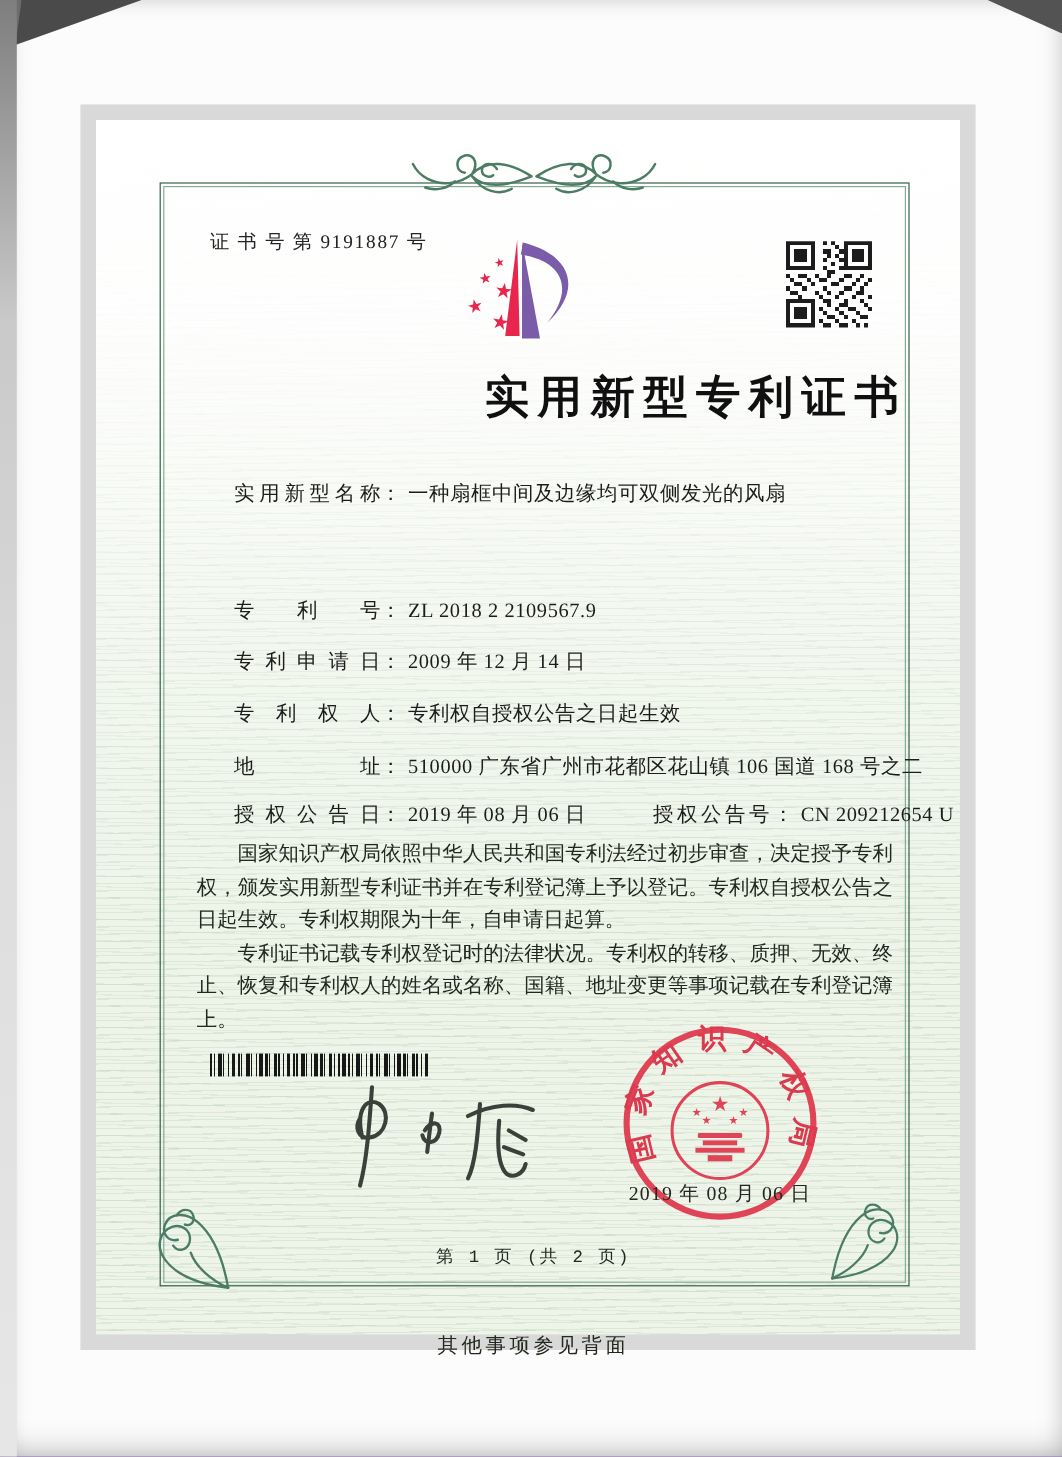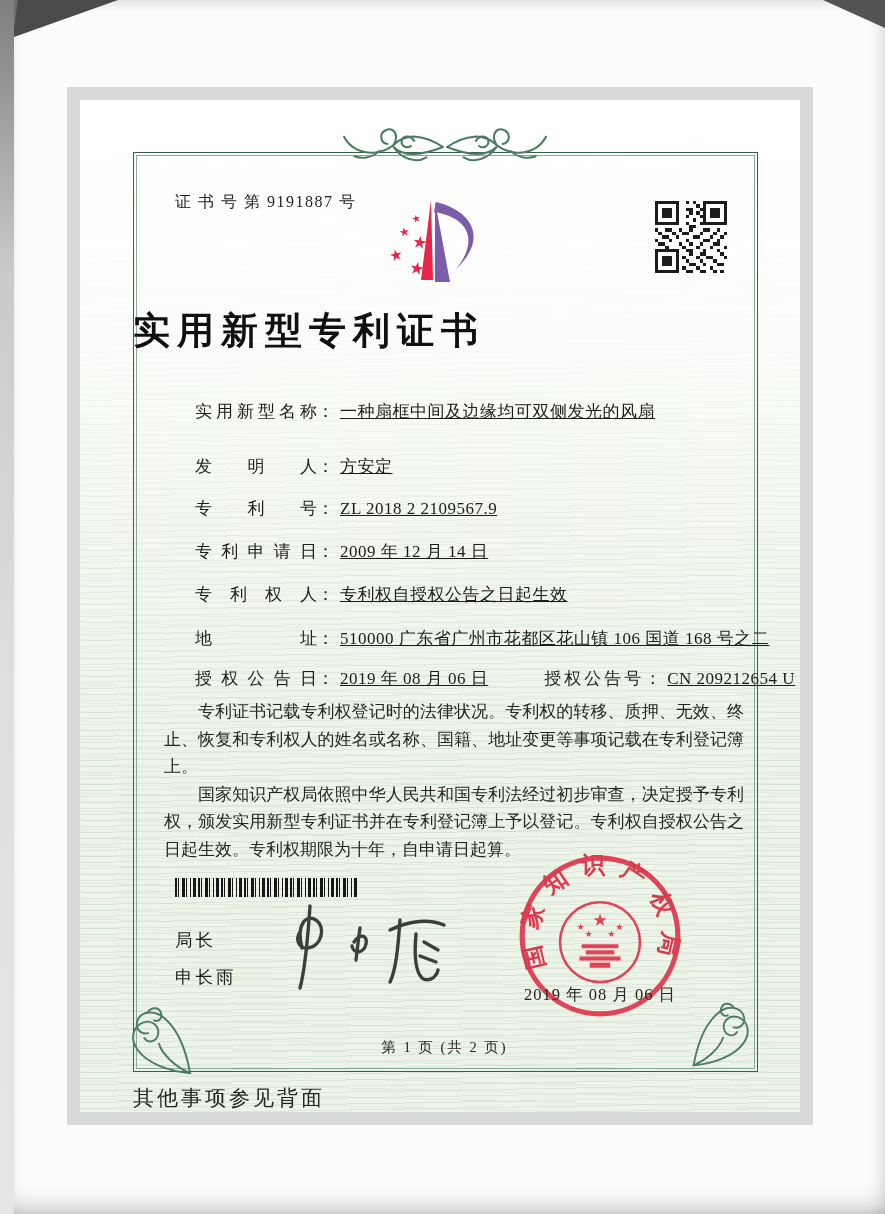--- a/index.html
+++ b/index.html
@@ -19,45 +19,45 @@
   .mat{position:absolute;left:67px;top:87px;width:746px;height:1038px;background:#d9d9d9;}
   .paper{position:absolute;left:13px;top:13px;width:720px;height:1012px;
     background:
       linear-gradient(180deg,#ffffff 0%,rgba(255,255,255,.88) 20%,rgba(255,255,255,.30) 44%,rgba(255,255,255,0) 68%),
       repeating-linear-gradient(179deg,rgba(125,170,140,.17) 0 1px,transparent 1px 6px),
       repeating-linear-gradient(181.5deg,rgba(125,170,140,.12) 0 1px,transparent 1px 9px),
       #eef4e8;}
   .green-frame{position:absolute;left:53px;top:52px;width:623px;height:918px;border:1px solid #35604a;}
   .green-frame::after{content:"";position:absolute;inset:2px;border:1px solid #86ac93;}
   .cert-number{position:absolute;left:95px;top:92px;font-size:16px;letter-spacing:1.5px;color:#222;}
-  .title{position:absolute;left:53px;top:206px;width:623px;text-align:left;font-size:37px;font-weight:700;letter-spacing:7px;color:#101010;}
+  .title{position:absolute;left:53px;top:206px;width:623px;text-align:right;font-size:37px;font-weight:700;letter-spacing:7px;color:#101010;}
   .logo{position:absolute;left:303px;top:92px;width:122px;height:110px;}
   .qr{position:absolute;left:575px;top:101px;width:72px;height:72px;}
   .row{position:absolute;left:95px;width:545px;font-size:17px;white-space:nowrap;}
   .f-label{display:inline-block;width:122px;text-align:justify;text-align-last:justify;vertical-align:top;margin-left:20px;}
   .f-colon{display:inline-block;margin-right:6px;}
-  .f-value{letter-spacing:.5px;text-decoration:underline;}
+  .f-value{letter-spacing:.5px;}
   .grant-label{margin-left:56px;letter-spacing:3px;}
   .paras{position:absolute;left:84px;top:598px;width:580px;font-size:17px;line-height:27.5px;text-align:justify;color:#23281f;}
   .paras p{margin:0;text-indent:2em;}
   .barcode{position:absolute;left:95px;top:778px;width:182px;height:19px;
     background:repeating-linear-gradient(90deg,
       #171717 0 2px,transparent 2px 3px,
       #171717 3px 4px,transparent 4px 7px,
       #171717 7px 10px,transparent 10px 11px,
       #171717 11px 12px,transparent 12px 15px,
       #171717 15px 16px,transparent 16px 18px,
       #171717 18px 21px,transparent 21px 23px);}
   .officer{position:absolute;left:95px;top:828px;font-family:"Liberation Sans",sans-serif;font-size:17.5px;letter-spacing:3px;color:#1d1d1d;}
   .officer div{margin-bottom:13px;}
   .signature{position:absolute;left:188px;top:790px;width:190px;height:115px;}
   .seal{position:absolute;left:436px;top:752px;width:168px;height:168px;opacity:.94;}
   .seal-date{position:absolute;left:428px;top:884px;width:184px;text-align:center;font-size:16.5px;letter-spacing:1px;color:#26261f;z-index:3;}
-  .page-num{position:absolute;left:53px;top:938px;width:623px;text-align:center;font-size:14.5px;letter-spacing:2px;color:#23281f;}
-  .back-note{position:absolute;left:53px;top:984px;width:623px;font-size:21px;letter-spacing:3px;color:#23281f;}
+  .page-num{position:absolute;left:53px;top:938px;width:623px;text-align:center;font-size:14.5px;letter-spacing:2px;color:#23281f;font-family:Liberation Mono, monospace;}
+  .back-note{position:absolute;left:53px;top:1010px;width:623px;text-align:center;font-size:17px;letter-spacing:3px;color:#23281f;}
   .orn{position:absolute;color:#4a7d63;}
   .orn svg{display:block;width:100%;height:100%;stroke:#4a7d63;fill:none;stroke-width:2;stroke-linecap:round;}
   .orn-tc{left:262px;top:16px;width:206px;height:62px;display:flex;}
   .orn-tc svg{width:103px;height:62px;}
   .flip-x{transform:scaleX(-1);}
   .orn-bl{left:38px;top:898px;width:78px;height:80px;}
   .orn-br{left:608px;top:892px;width:74px;height:80px;transform:scaleX(-1);}
 </style>
 </head>
 <body>
@@ -140,50 +140,43 @@
             M10 18h2v1h-2z M14 18h1v1h-1z M18 18h2v1h-2z M8 19h1v1h-1z M12 19h1v1h-1z M16 19h1v1h-1z
             M9 20h2v1h-2z M13 20h2v1h-2z M17 20h1v1h-1z M19 20h1v1h-1z"></path>
         </svg>
       </div>
 
       <div class="title">实用新型专利证书</div>
 
       <div class="row" style="top:300px">
         <span class="f-label">实用新型名称</span><span class="f-colon">：</span><span class="f-value">一种扇框中间及边缘均可双侧发光的风扇</span>
       </div>
-      <div class="row" style="top:355px">
-        <span class="f-label">发明人</span><span class="f-colon">：</span><span class="f-value">方安定</span>
-      </div>
       <div class="row" style="top:397px">
         <span class="f-label">专利号</span><span class="f-colon">：</span><span class="f-value">ZL 2018 2 2109567.9</span>
       </div>
       <div class="row" style="top:440px">
         <span class="f-label">专利申请日</span><span class="f-colon">：</span><span class="f-value">2009 年 12 月 14 日</span>
       </div>
       <div class="row" style="top:483px">
         <span class="f-label">专利权人</span><span class="f-colon">：</span><span class="f-value">专利权自授权公告之日起生效</span>
       </div>
       <div class="row" style="top:527px">
         <span class="f-label">地址</span><span class="f-colon">：</span><span class="f-value">510000 广东省广州市花都区花山镇 106 国道 168 号之二</span>
       </div>
       <div class="row" style="top:567px">
         <span class="f-label">授权公告日</span><span class="f-colon">：</span><span class="f-value">2019 年 08 月 06 日</span><span class="grant-label">授权公告号</span><span class="f-colon">：</span><span class="f-value">CN 209212654 U</span>
       </div>
 
       <div class="paras">
+        <p>国家知识产权局依照中华人民共和国专利法经过初步审查，决定授予专利权，颁发实用新型专利证书并在专利登记簿上予以登记。专利权自授权公告之日起生效。专利权期限为十年，自申请日起算。</p>
         <p>专利证书记载专利权登记时的法律状况。专利权的转移、质押、无效、终止、恢复和专利权人的姓名或名称、国籍、地址变更等事项记载在专利登记簿上。</p>
-        <p>国家知识产权局依照中华人民共和国专利法经过初步审查，决定授予专利权，颁发实用新型专利证书并在专利登记簿上予以登记。专利权自授权公告之日起生效。专利权期限为十年，自申请日起算。</p>
       </div>
 
       <div class="barcode"></div>
 
-      <div class="officer">
-        <div>局长</div>
-        <div>申长雨</div>
-      </div>
 
       <div class="signature">
         <svg viewBox="0 0 190 115" width="190" height="115" fill="none" stroke="#39423a" stroke-width="3.4" stroke-linecap="round">
           <path d="M34,58 C28,34 38,24 48,30 C58,37 54,56 40,58 C31,59 27,50 32,42"></path>
           <path d="M42,16 C40,44 38,76 32,98"></path>
           <path d="M86,52 C92,43 100,45 98,54 C96,63 86,65 84,56"></path>
           <path d="M92,38 C90,52 89,62 88,70"></path>
           <path d="M122,40 C142,30 162,29 176,35"></path>
           <path d="M132,30 C130,58 128,80 122,92"></path>
           <path d="M148,44 C146,66 148,82 154,88 C159,92 168,89 170,80"></path>

